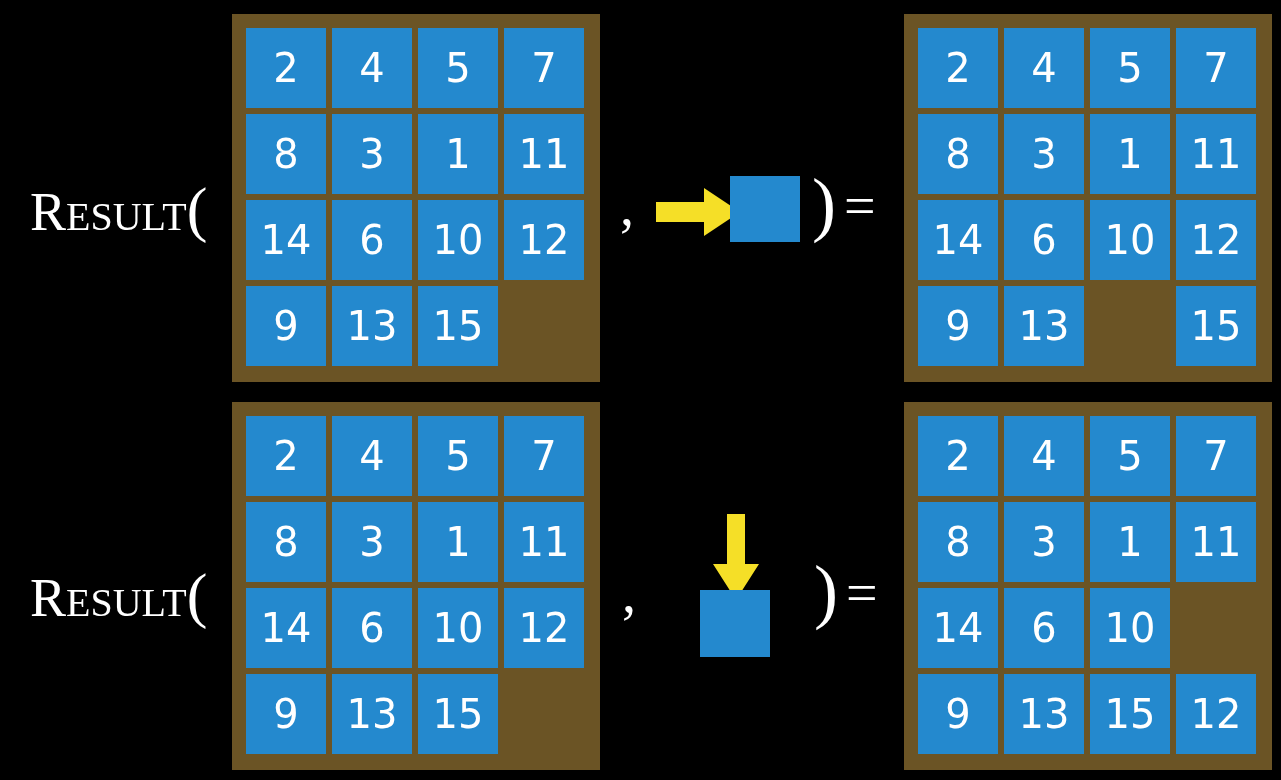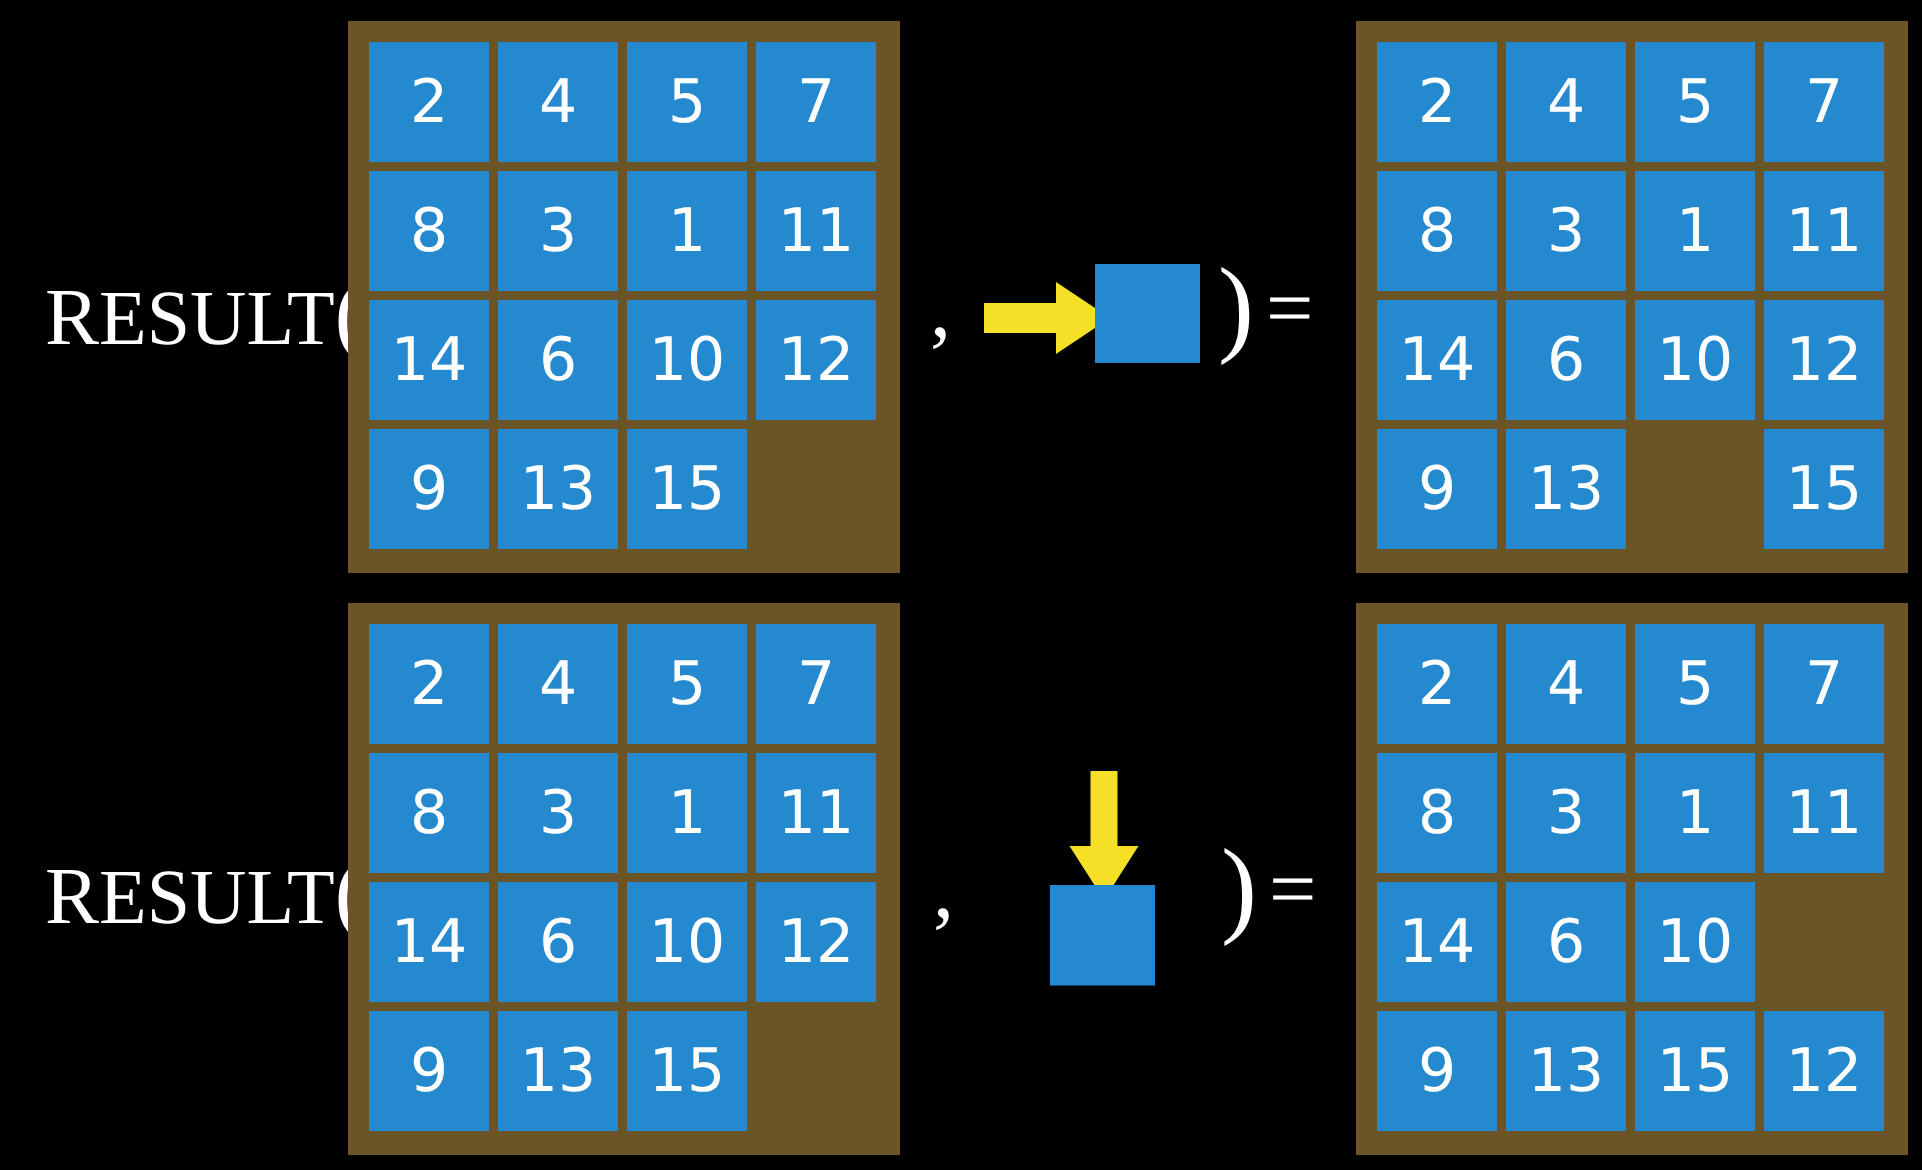--- a/index.html
+++ b/index.html
@@ -21,21 +21,21 @@
     color: #ffffff;
     font-family: "Liberation Serif", serif;
     white-space: nowrap;
     line-height: 1;
     -webkit-font-smoothing: antialiased;
   }
   .result-label .cap {
     font-size: 54px;
   }
   .result-label .smallcaps {
-    font-size: 52px;
+    font-size: 40px;
   }
   .result-label .paren {
     font-size: 62px;
   }
 
   
   .board {
     position: absolute;
     background: #6b5425;
     box-sizing: border-box;

